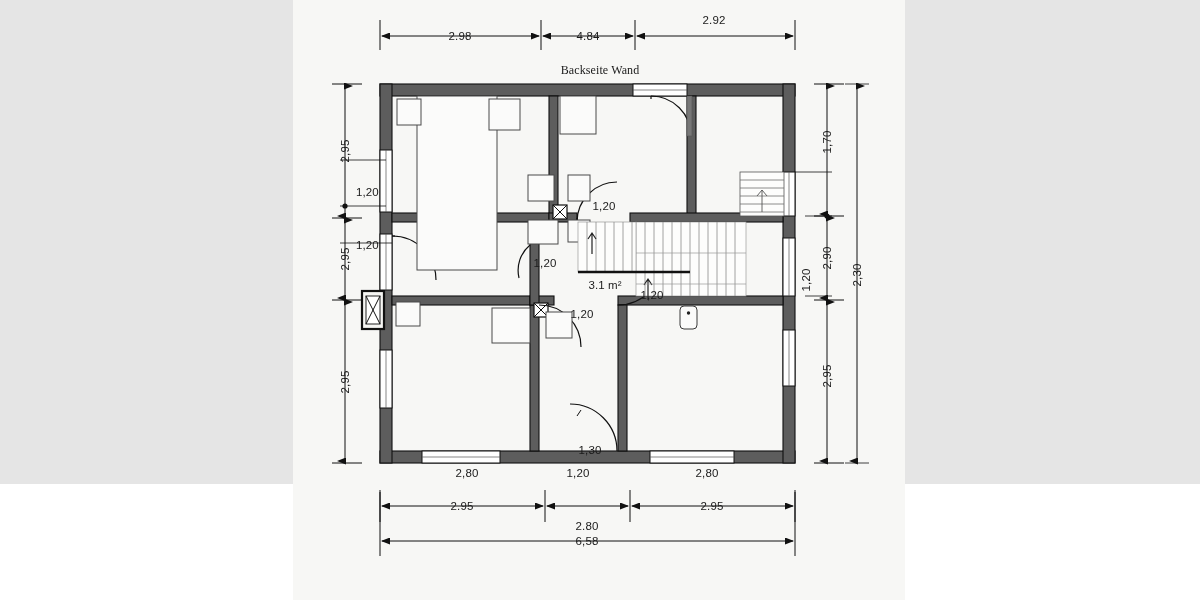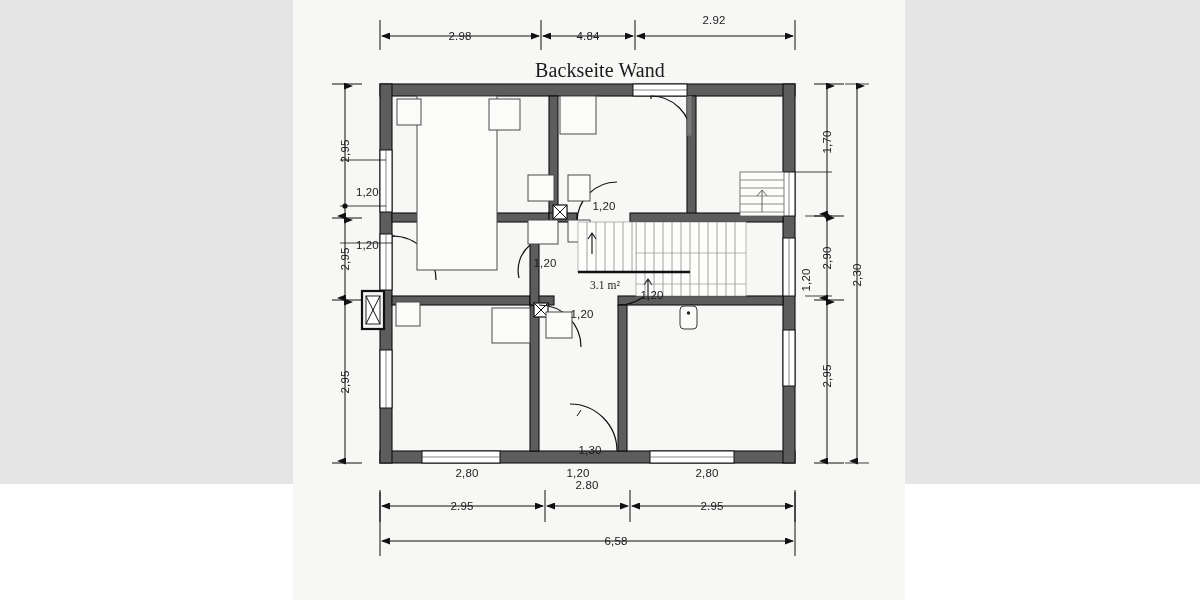--- a/index.html
+++ b/index.html
@@ -4,21 +4,21 @@
 <style>
   html,body{margin:0;padding:0;background:#ffffff;}
   body{width:1200px;height:600px;overflow:hidden;
        font-family:"Liberation Sans",sans-serif;}
   #stage{position:relative;width:1200px;height:484px;background:#e5e5e5;}
   #canvas{position:absolute;left:293px;top:0px;width:612px;height:600px;
           background:#f7f7f5;}
   #plan{position:absolute;left:0;top:0;width:1200px;height:600px;}
   .lbl{position:absolute;font-family:"Liberation Sans",sans-serif;
        font-size:11.5px;color:#1a1a1a;white-space:nowrap;letter-spacing:.1px;}
-  .lbl.serif{font-family:"Liberation Serif",serif;font-size:20px;}
+  .lbl.serif{font-family:"Liberation Serif",serif;font-size:12px;}
   .lbl.ctr{transform:translate(-50%,-50%);}
   .lbl.vctr{transform:translate(-50%,-50%) rotate(-90deg);}
 </style>
 </head>
 <body>
 
 <div id="stage">
 
   <div id="canvas"></div>
 
@@ -303,24 +303,24 @@
   <div class="lbl vctr" style="left:827px;top:376px;">2,95</div>
   <div class="lbl vctr" style="left:806px;top:280px;">1,20</div>
   <div class="lbl vctr" style="left:857px;top:275px;">2,30</div>
 
   <div class="lbl ctr" style="left:604px;top:206px;">1,20</div>
   <div class="lbl ctr" style="left:545px;top:263px;">1,20</div>
   <div class="lbl ctr" style="left:582px;top:314px;">1,20</div>
   <div class="lbl ctr" style="left:652px;top:295px;">1,20</div>
   <div class="lbl ctr" style="left:590px;top:450px;">1,30</div>
 
-  <div class="lbl ctr" style="left:605px;top:285px;font-family:Liberation Serif, serif;">3.1 m²</div>
+  <div class="lbl ctr" style="left:605px;top:285px;">3.1 m²</div>
 
   <div class="lbl ctr" style="left:467px;top:473px;">2,80</div>
   <div class="lbl ctr" style="left:578px;top:473px;">1,20</div>
   <div class="lbl ctr" style="left:707px;top:473px;">2,80</div>
 
   <div class="lbl ctr" style="left:462px;top:506px;">2.95</div>
-  <div class="lbl ctr" style="left:587px;top:485px;">2.80</div>
+  <div class="lbl ctr" style="left:587px;top:526px;">2.80</div>
   <div class="lbl ctr" style="left:712px;top:506px;">2.95</div>
-  <div class="lbl ctr" style="left:587px;top:541px;margin-left:29px;">6,58</div>
+  <div class="lbl ctr" style="left:587px;top:541px;">6,58</div>
 
 </div>
 
 </body></html>

